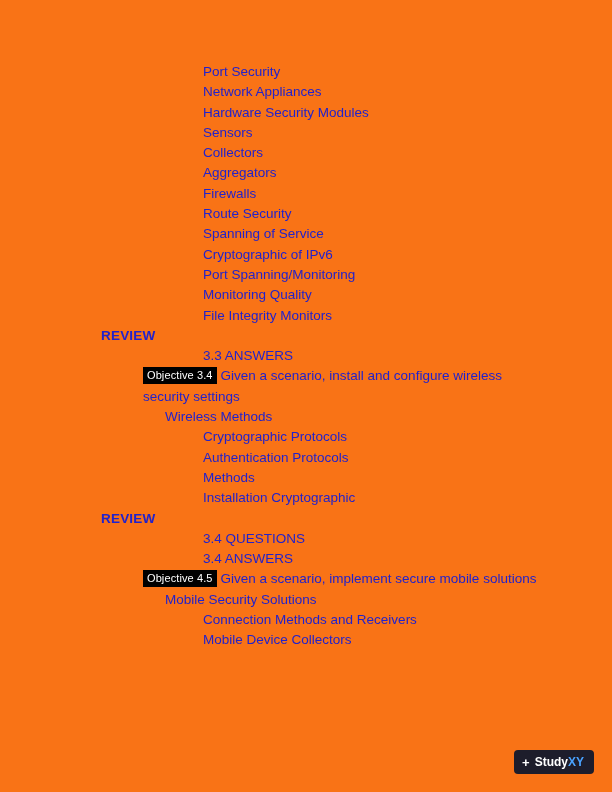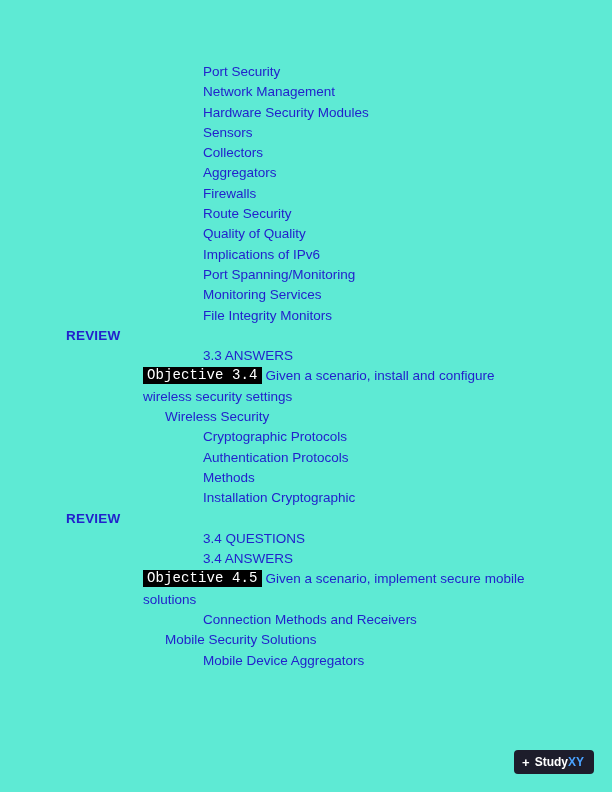--- a/index.html
+++ b/index.html
@@ -11,61 +11,61 @@
     width: 612px;
     height: 792px;
     position: relative;
     font-family: "Liberation Sans", sans-serif;
     color: #2222cc;
     overflow: hidden;
   }
   .page {
     position: absolute;
     inset: 0;
-    background: #5eead4;
+    background: #f97316;
   }
   .content {
     position: absolute;
     left: 0;
     top: 62px;
     width: 612px;
   }
   .line {
     font-size: 13.5px;
     line-height: 20.3px;
     color: #2222cc;
     white-space: nowrap;
   }
   
   .lvl-3 { padding-left: 203px; }
   .lvl-2 { padding-left: 165px; }
   .review {
-    padding-left: 66px;
+    padding-left: 101px;
     font-weight: bold;
     color: #2222cc;
     letter-spacing: 0.2px;
   }
   .obj-row {
     padding-left: 143px;
     text-indent: 0;
     white-space: normal;
     font-size: 13.5px;
     line-height: 20.3px;
     padding-right: 72px;
   }
   .obj-row .badge {
     display: inline-block;
     background: #000000;
     color: #ffffff;
-    font-size: 14px;
+    font-size: 11px;
     line-height: 14px;
     padding: 1px 4px 2px 4px;
     margin-right: 4px;
     vertical-align: 1px;
-    font-family: Liberation Mono, monospace;
+    font-family: Liberation Sans, sans-serif;
     letter-spacing: 0.1px;
   }
   .obj-row .obj-text {
     color: #2222cc;
   }
 
   
   .watermark {
     position: absolute;
     right: 18px;
@@ -89,46 +89,46 @@
   }
   .watermark .study { color: #ffffff; }
   .watermark .xy { color: #4aa3ff; }
 </style>
 </head>
 <body>
 
 <div class="page">
   <div class="content" id="toc-entries">
       <div class="line lvl-3">Port Security</div>
-      <div class="line lvl-3">Network Management</div>
+      <div class="line lvl-3">Network Appliances</div>
       <div class="line lvl-3">Hardware Security Modules</div>
       <div class="line lvl-3">Sensors</div>
       <div class="line lvl-3">Collectors</div>
       <div class="line lvl-3">Aggregators</div>
       <div class="line lvl-3">Firewalls</div>
       <div class="line lvl-3">Route Security</div>
-      <div class="line lvl-3">Quality of Quality</div>
-      <div class="line lvl-3">Implications of IPv6</div>
+      <div class="line lvl-3">Spanning of Service</div>
+      <div class="line lvl-3">Cryptographic of IPv6</div>
       <div class="line lvl-3">Port Spanning/Monitoring</div>
-      <div class="line lvl-3">Monitoring Services</div>
+      <div class="line lvl-3">Monitoring Quality</div>
       <div class="line lvl-3">File Integrity Monitors</div>
       <div class="line review">REVIEW</div>
       <div class="line lvl-3">3.3 ANSWERS</div>
       <div class="obj-row line"><span class="badge">Objective 3.4</span><span class="obj-text">Given a scenario, install and configure wireless security settings</span></div>
-      <div class="line lvl-2">Wireless Security</div>
+      <div class="line lvl-2">Wireless Methods</div>
       <div class="line lvl-3">Cryptographic Protocols</div>
       <div class="line lvl-3">Authentication Protocols</div>
       <div class="line lvl-3">Methods</div>
       <div class="line lvl-3">Installation Cryptographic</div>
       <div class="line review">REVIEW</div>
       <div class="line lvl-3">3.4 QUESTIONS</div>
       <div class="line lvl-3">3.4 ANSWERS</div>
       <div class="obj-row line"><span class="badge">Objective 4.5</span><span class="obj-text">Given a scenario, implement secure mobile solutions</span></div>
+      <div class="line lvl-2">Mobile Security Solutions</div>
       <div class="line lvl-3">Connection Methods and Receivers</div>
-      <div class="line lvl-2">Mobile Security Solutions</div>
-      <div class="line lvl-3">Mobile Device Aggregators</div>
+      <div class="line lvl-3">Mobile Device Collectors</div>
     </div>
 
   <div class="watermark">
     <span class="plus">+</span>
     <span><span class="study">Study</span><span class="xy">XY</span></span>
   </div>
 </div>
 
 </body></html>

